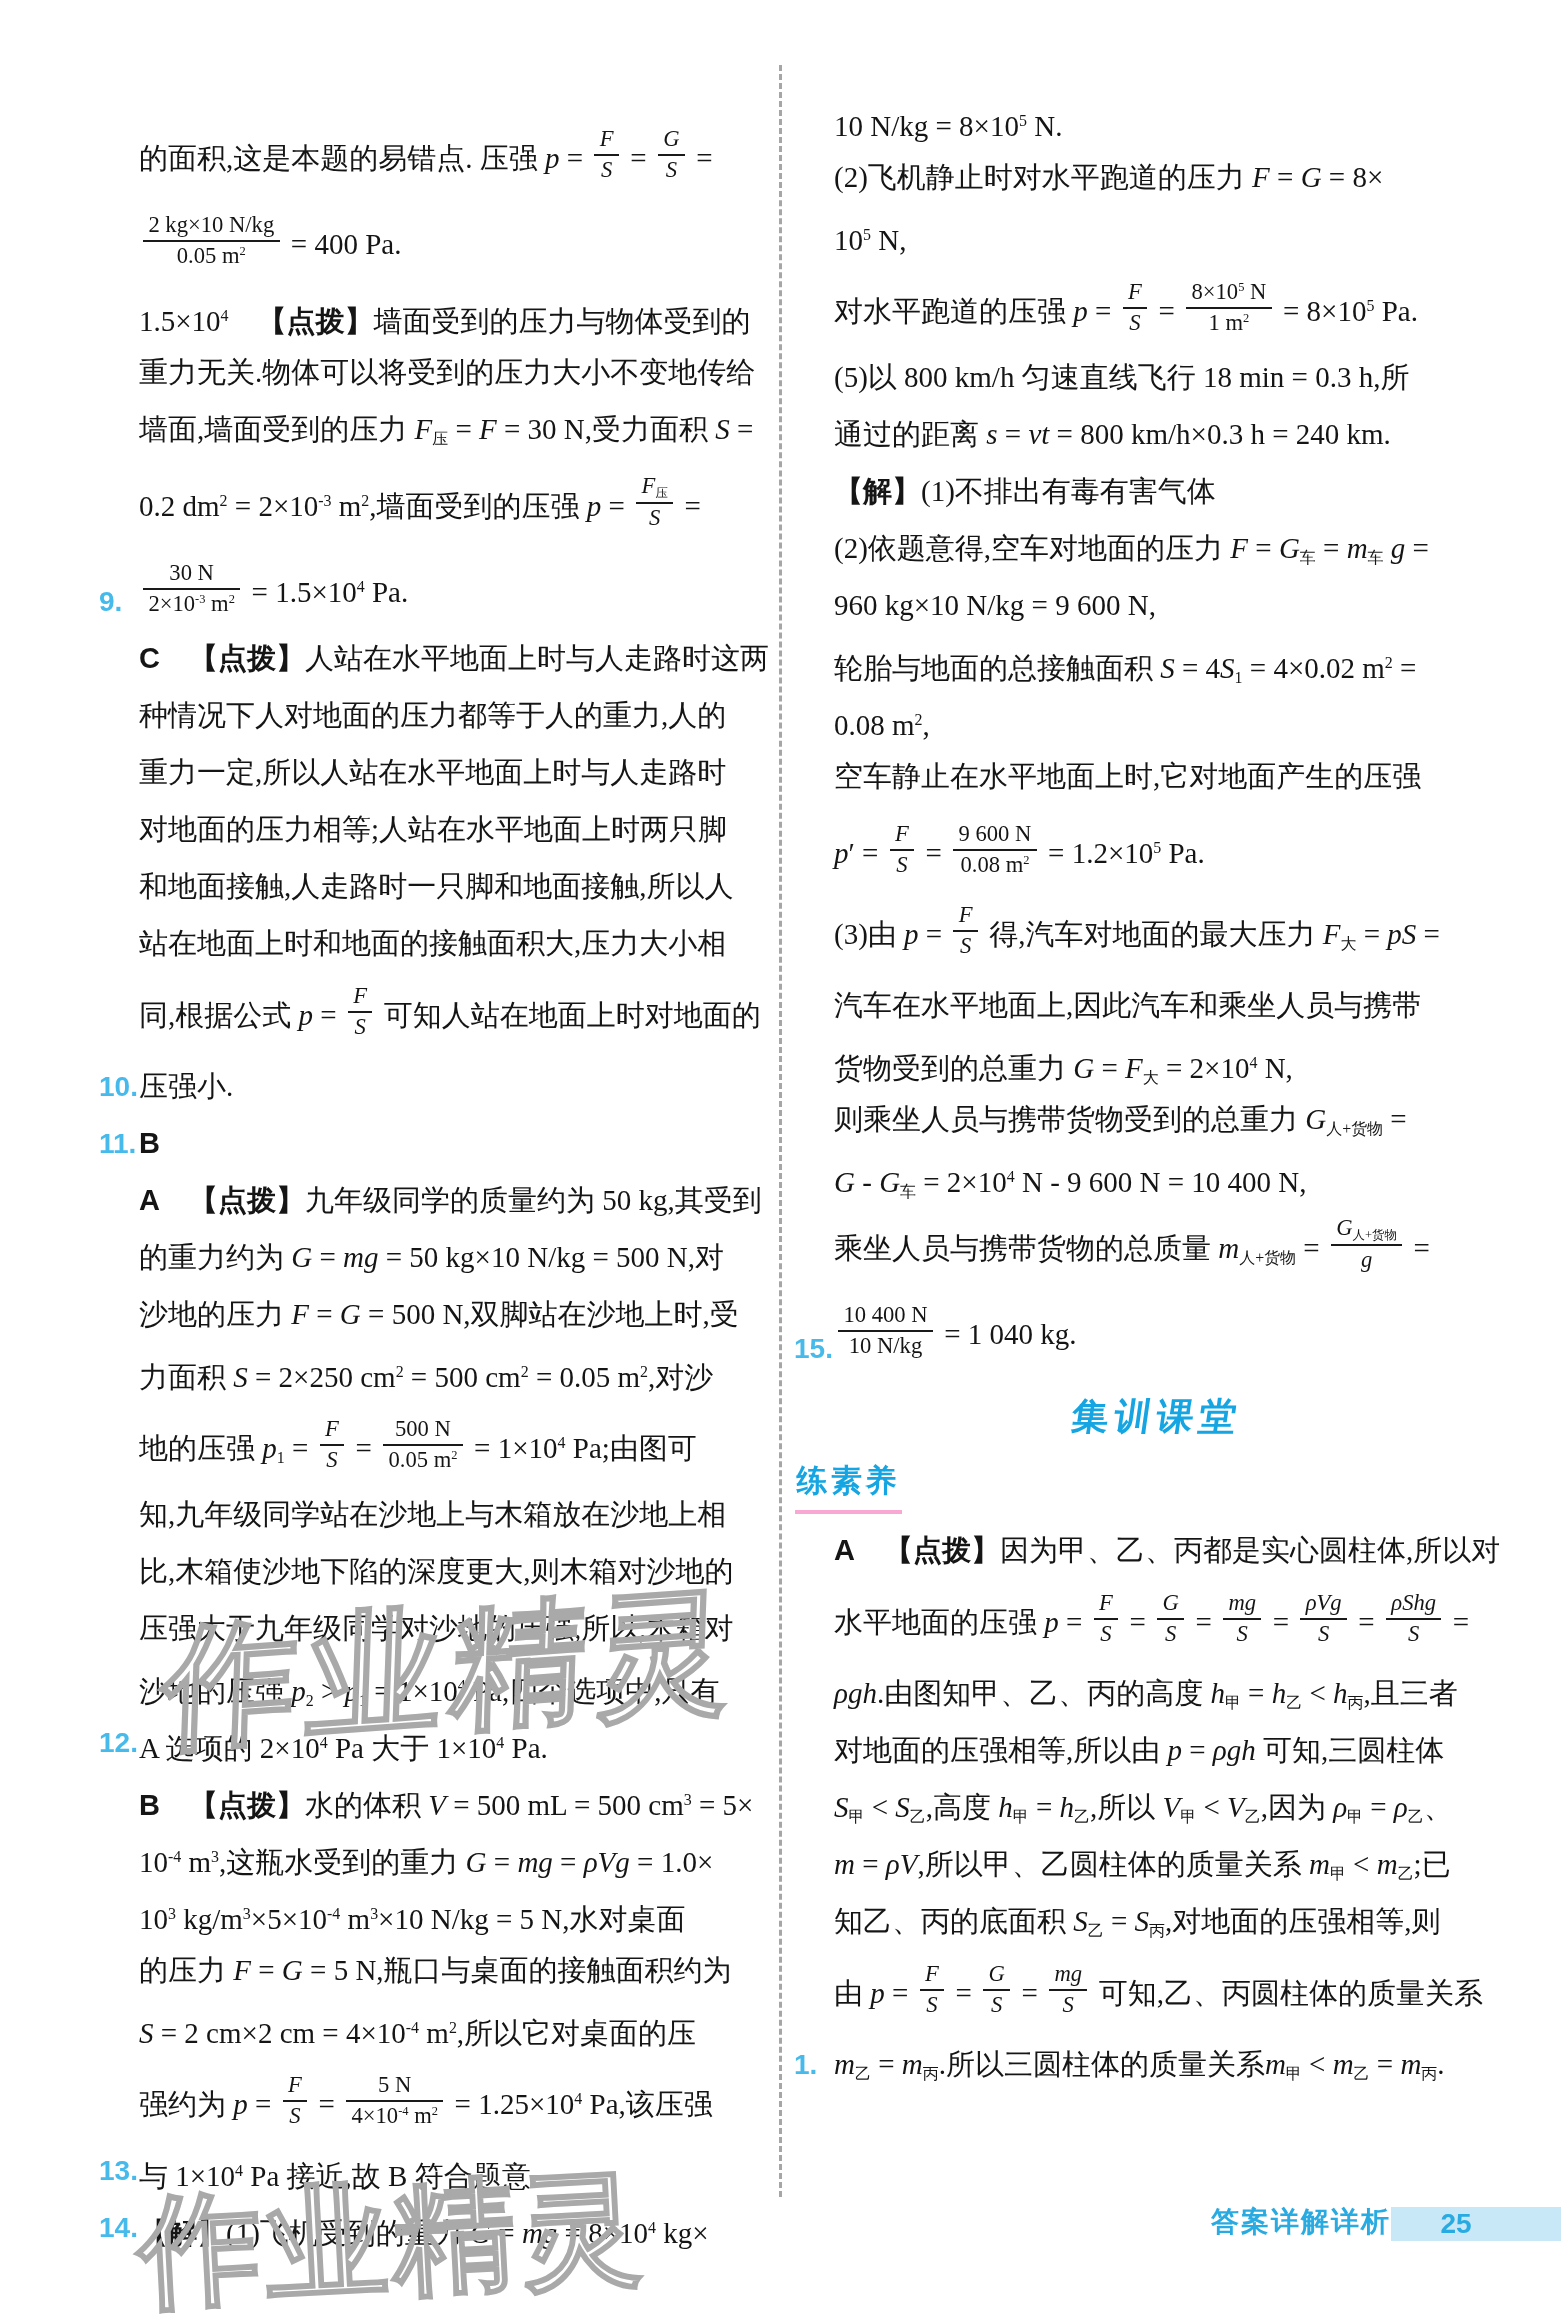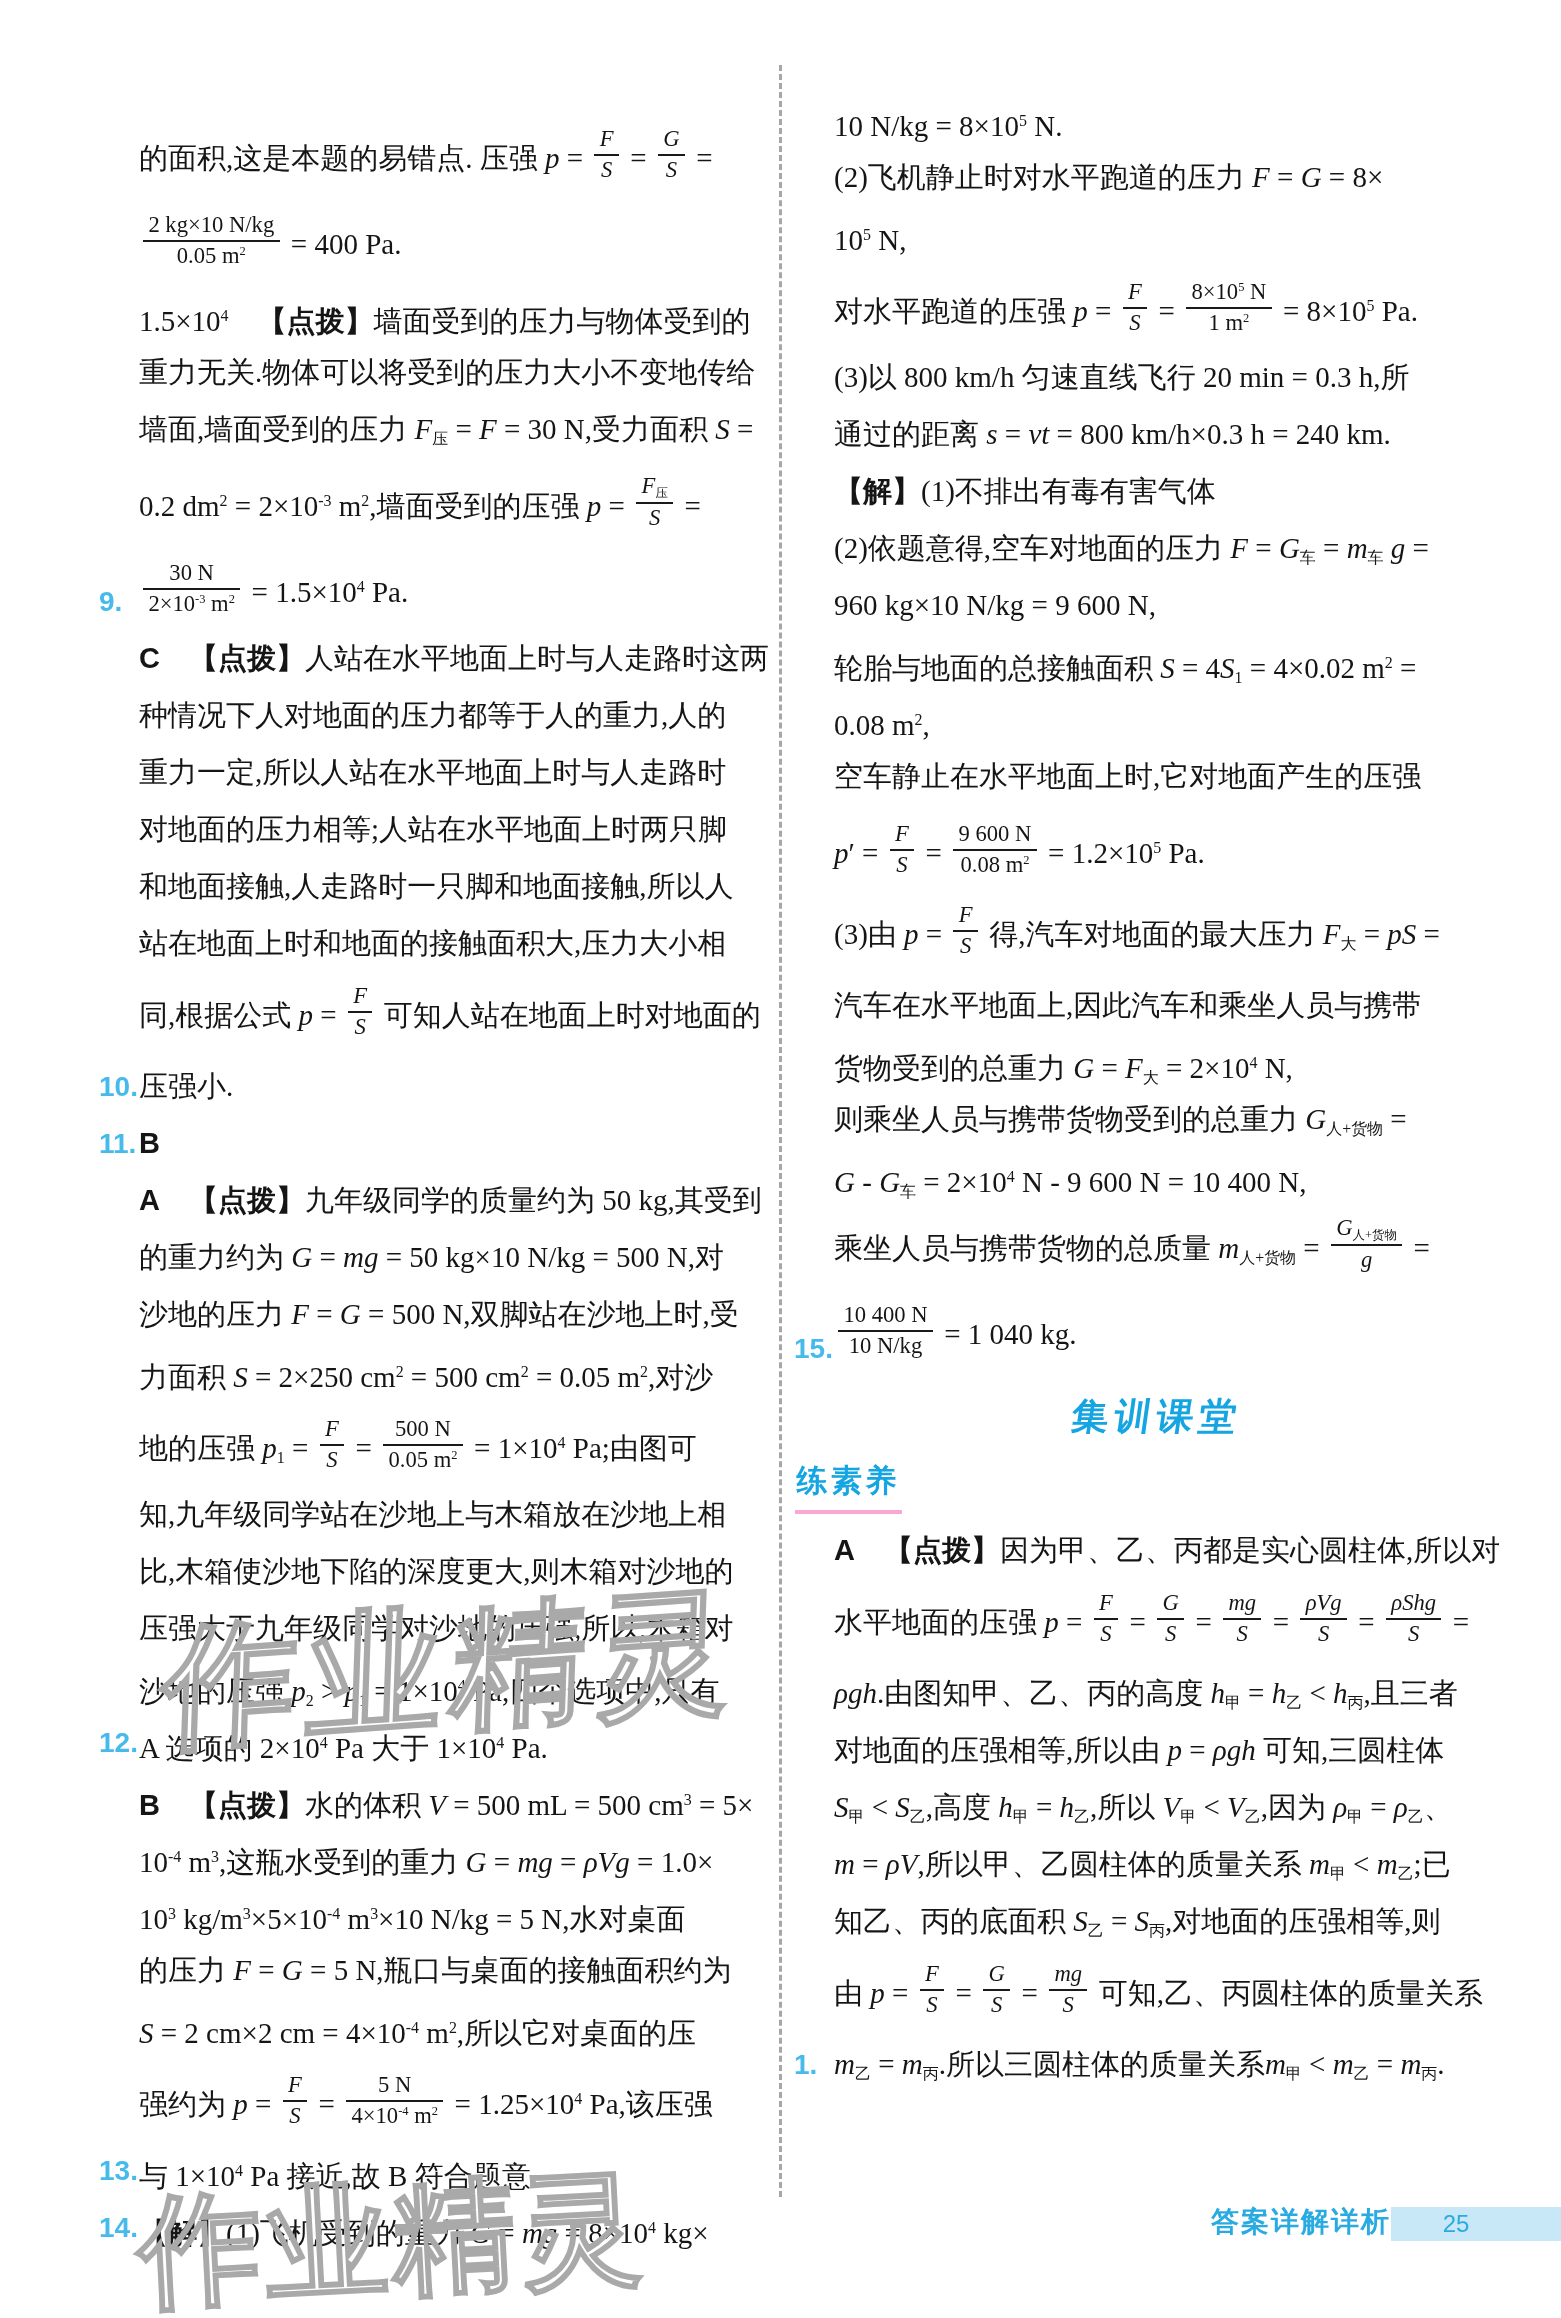--- a/index.html
+++ b/index.html
@@ -29,21 +29,21 @@
   .sub-heading span{display:inline-block;font-family:"Liberation Sans","DejaVu Sans",sans-serif;
         font-weight:900;font-size:31px;color:#15a5e2;letter-spacing:3.4px;
         border-bottom:4px solid #f9a8d4;padding:0 2.7px 8px 1.3px;}
   .divider{position:absolute;left:779px;top:65px;height:2132px;width:0;border-left:3.4px dashed #a6a6a6;}
   .footer{position:absolute;left:0;top:2203px;width:1561px;height:43px;
           font-family:"Liberation Sans","DejaVu Sans",sans-serif;}
   .footer-label{position:absolute;left:1211px;top:0;height:38px;line-height:38px;
           font-weight:700;font-size:28px;color:#29abe2;letter-spacing:2px;}
   .page-num-box{position:absolute;left:1391px;top:4px;width:170px;height:34px;background:#c8e7f7;}
   .page-num{display:block;text-align:center;padding-right:40px;line-height:34px;
-          color:#29abe2;font-weight:400;font-size:24px;}
+          color:#29abe2;font-weight:700;font-size:28px;}
   .watermark{position:absolute;font-family:"Liberation Sans","DejaVu Sans",sans-serif;font-weight:900;
           color:transparent;-webkit-text-stroke:2px #a9a9a9;z-index:5;pointer-events:none;white-space:nowrap;}
   .wm-mid{left:162px;top:1579px;font-size:135px;letter-spacing:9.4px;transform:rotate(-4deg) skewX(-6deg);}
   .wm-bottom{left:138px;top:2159px;font-size:123px;letter-spacing:4px;transform:rotate(-3deg);}
 </style>
 </head>
 <body>
 
 <div class="page">
   <div class="column column-left">
@@ -119,21 +119,21 @@
     </div>
   <div class="divider"></div>
   <div class="column column-right">
       <div class="item">
         <span class="num"></span>
         <div class="content">
           <div class="line">10 N/kg = 8×10<sup>5</sup> N.</div>
           <div class="line">(2)飞机静止时对水平跑道的压力 <i>F</i> = <i>G</i> = 8×</div>
           <div class="line">10<sup>5</sup> N,</div>
           <div class="line tall">对水平跑道的压强 <i>p</i> = <span class="frac"><span class="fnum"><i>F</i></span><span class="fden"><i>S</i></span></span> = <span class="frac"><span class="fnum">8×10<sup>5</sup> N</span><span class="fden">1 m<sup>2</sup></span></span> = 8×10<sup>5</sup> Pa.</div>
-          <div class="line">(3)以 800 km/h 匀速直线飞行 20 min = 0.3 h,所</div>
+          <div class="line">(5)以 800 km/h 匀速直线飞行 18 min = 0.3 h,所</div>
           <div class="line">通过的距离 <i>s</i> = <i>vt</i> = 800 km/h×0.3 h = 240 km.</div>
         </div>
       </div>
       <div class="item">
         <span class="num">15.</span>
         <div class="content">
           <div class="line"><b>【解】</b>(1)不排出有毒有害气体</div>
           <div class="line">(2)依题意得,空车对地面的压力 <i>F</i> = <i>G</i><sub>车</sub> = <i>m</i><sub>车</sub> <i>g</i> =</div>
           <div class="line">960 kg×10 N/kg = 9 600 N,</div>
           <div class="line">轮胎与地面的总接触面积 <i>S</i> = 4<i>S</i><sub>1</sub> = 4×0.02 m<sup>2</sup> =</div>

